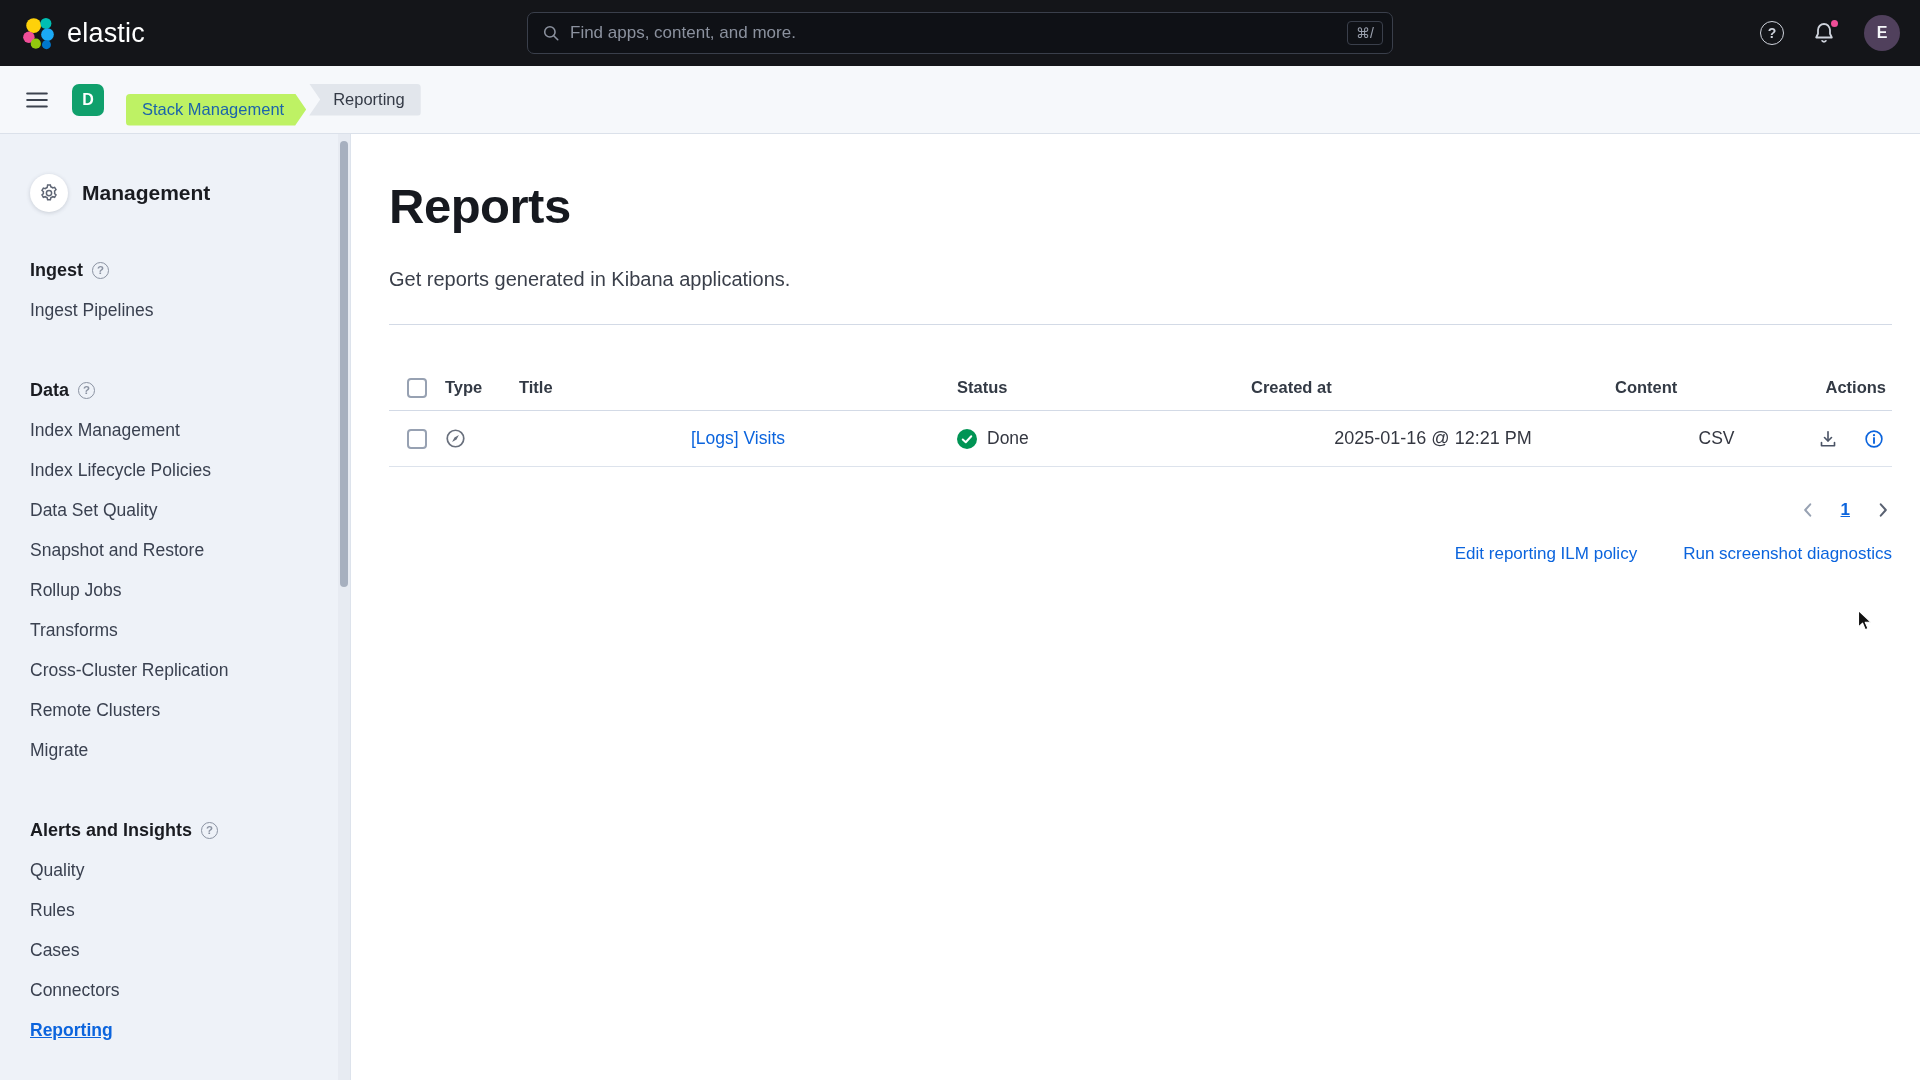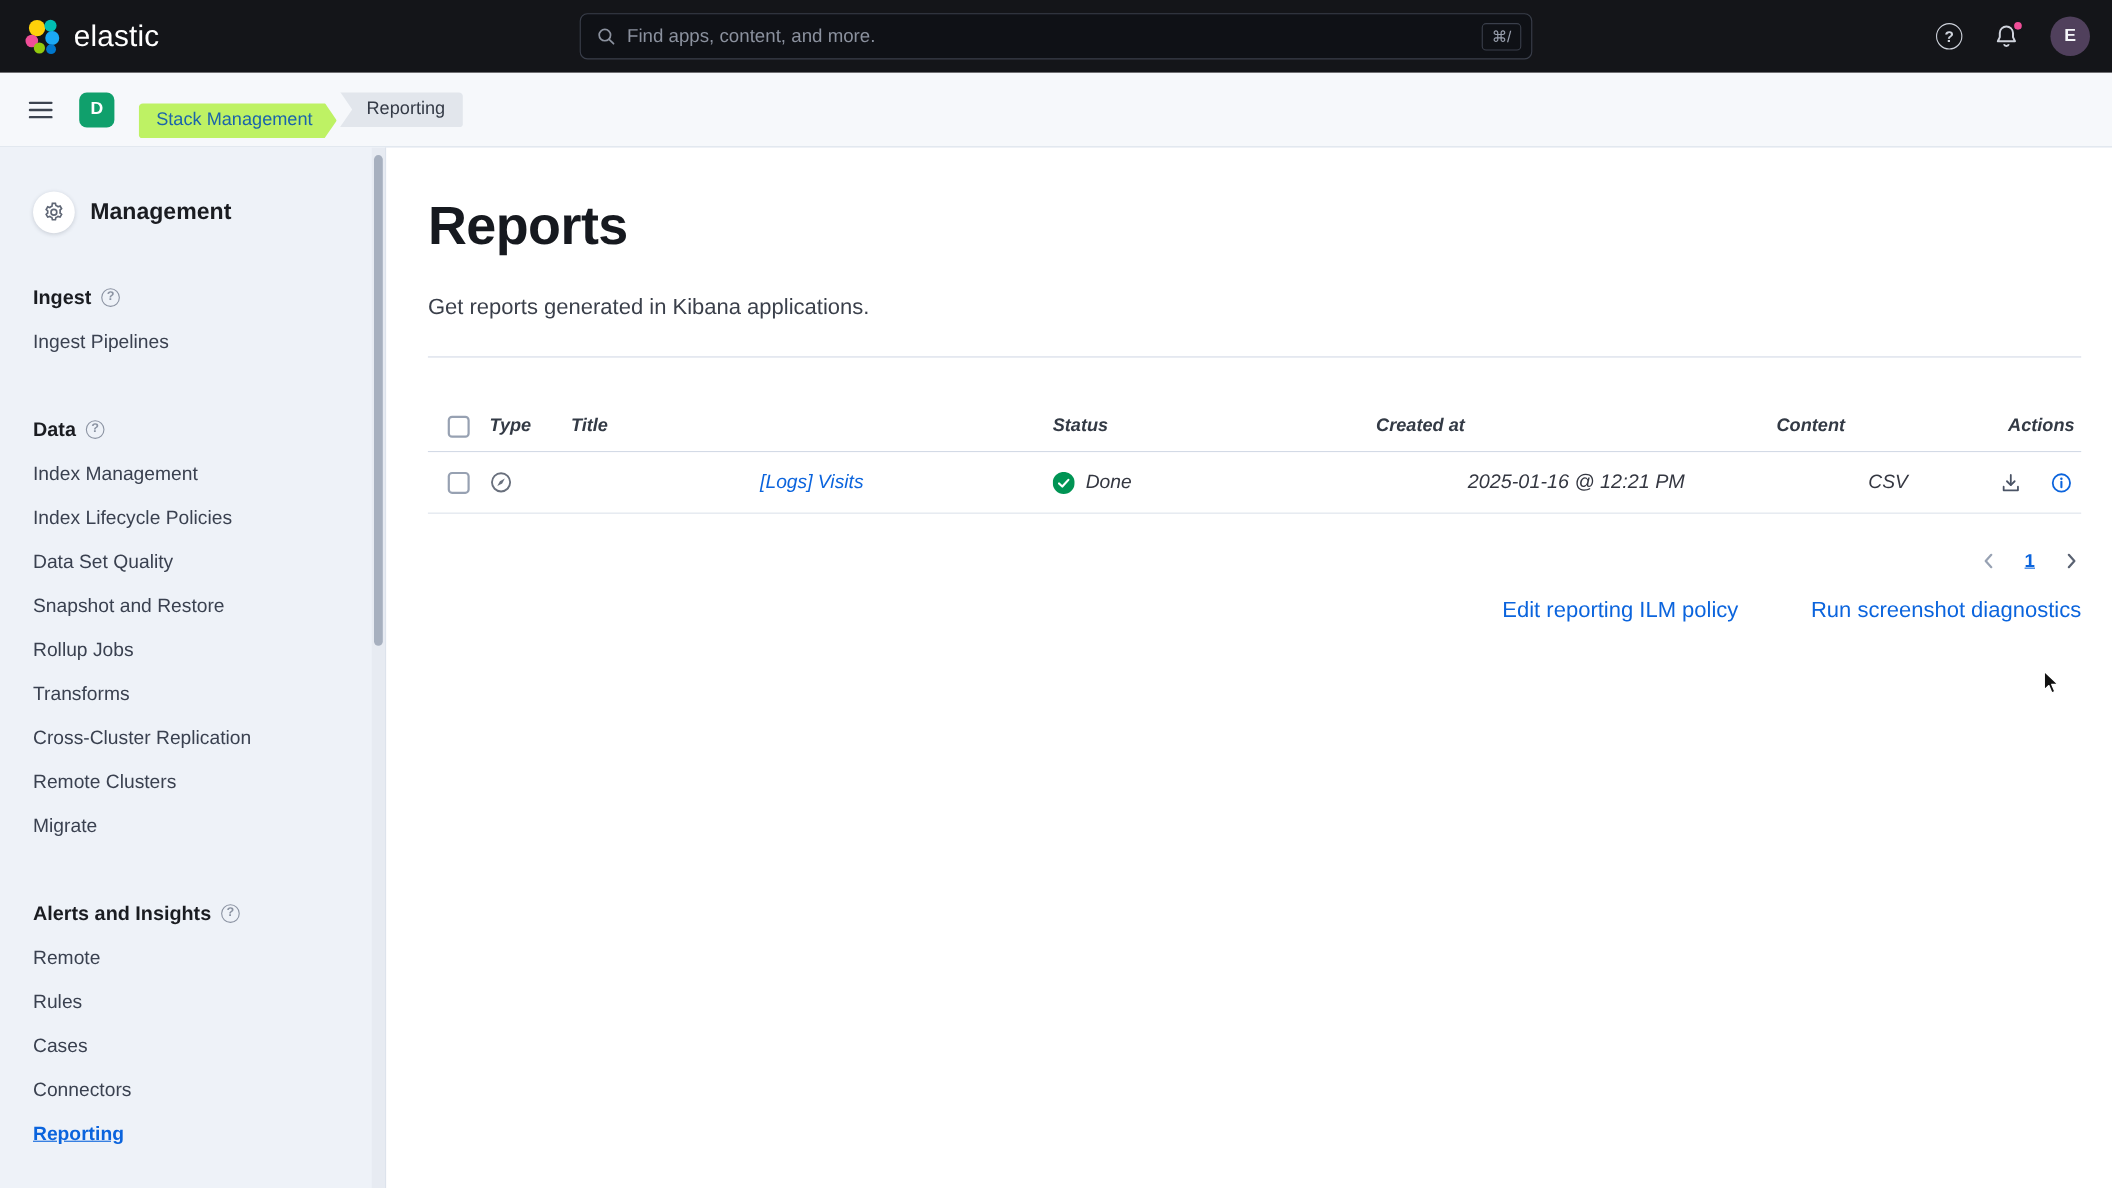--- a/index.html
+++ b/index.html
@@ -114,21 +114,20 @@
 
   
   .main { flex:1; padding:0 38px; }
   .page-title { margin-top:44px; font-size:49px; font-weight:700; color:#16191f; letter-spacing:-.5px; }
   .page-desc { margin-top:34px; font-size:20px; color:#3a3f4a; }
   .rule { margin-top:33px; border-top:1px solid #d3dae6; }
 
   .trow {
     display:grid; grid-template-columns:56px 74px 438px 294px 364px 203px 1fr;
     align-items:center;
-    font-style:italic;
   }
   .thead {
     margin-top:40px; height:46px; border-bottom:1px solid #d3dae6;
     font-size:16.5px; font-weight:700; color:#333a45;
   }
   .tbody-row {
     height:56px; border-bottom:1px solid #dde3ec; font-size:17.5px; color:#343741;text-align:center;
   }
   .checkbox {
     width:20px; height:20px; border:2px solid #97a1b2; border-radius:4px;
@@ -143,22 +142,22 @@
   .action-icon { display:flex; cursor:pointer; }
 
   .pagination {
     display:flex; justify-content:flex-end; align-items:center; gap:24px;
     margin-top:33px; font-size:17px;
   }
   .page-btn { display:flex; cursor:pointer; }
   .page-num { color:#0b64dd; font-weight:700; text-decoration:underline; cursor:pointer; }
 
   .footer-links {
-    display:flex; justify-content:flex-end; gap:66px; margin-top:24px;
-    font-size:20px; font-weight:500;
+    display:flex; justify-content:flex-end; gap:46px; margin-top:24px;
+    font-size:17px; font-weight:500;
   }
   .footer-link { color:#0b64dd; cursor:pointer; }
 
   .cursor { position:absolute; left:1853px; top:609px; pointer-events:none; z-index:99; }
 </style>
 </head>
 <body>
 
 <div class="topbar">
   <div class="brand">
@@ -247,21 +246,21 @@
       <div class="nav-item">Cross-Cluster Replication</div>
       <div class="nav-item">Remote Clusters</div>
       <div class="nav-item">Migrate</div>
     </div>
 
     <div class="nav-section">
       <div class="nav-header">
         <span>Alerts and Insights</span>
         <span class="help-dot">?</span>
       </div>
-      <div class="nav-item">Remote</div>
+      <div class="nav-item">Quality</div>
       <div class="nav-item">Rules</div>
       <div class="nav-item">Cases</div>
       <div class="nav-item">Connectors</div>
       <div class="nav-item active">Reporting</div>
     </div>
 
     <span class="scroll-track"></span>
     <span class="scroll-thumb"></span>
   </div>
 

